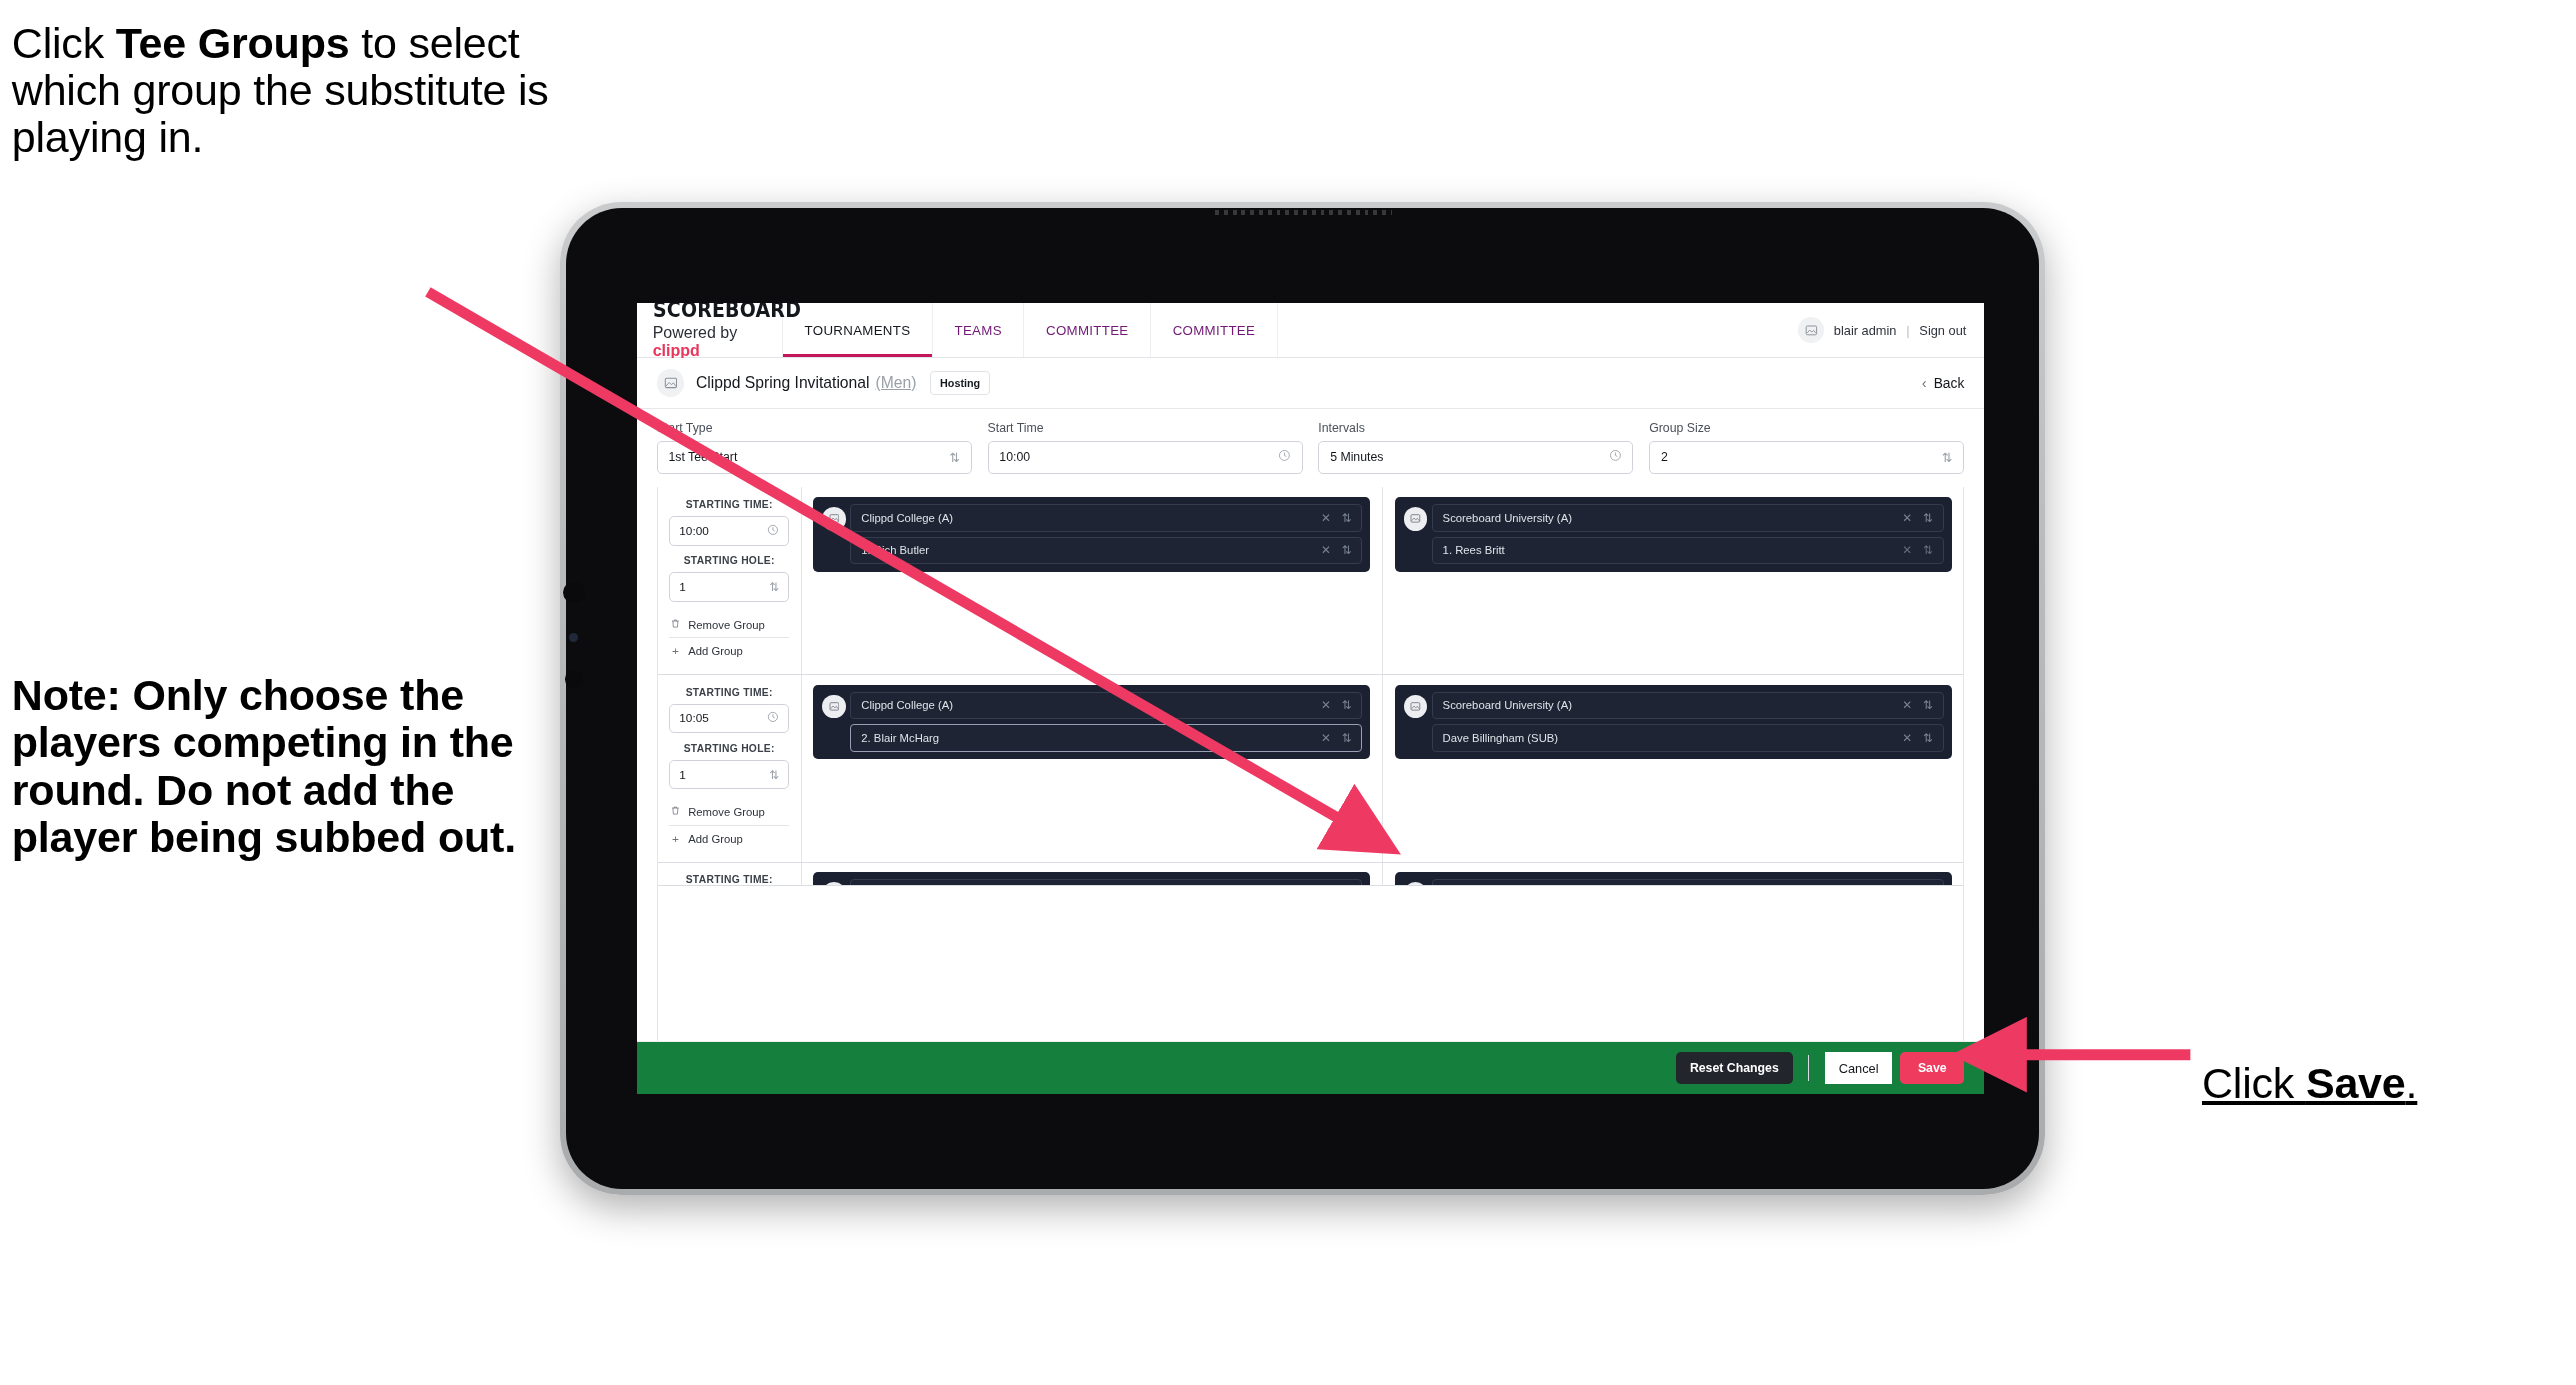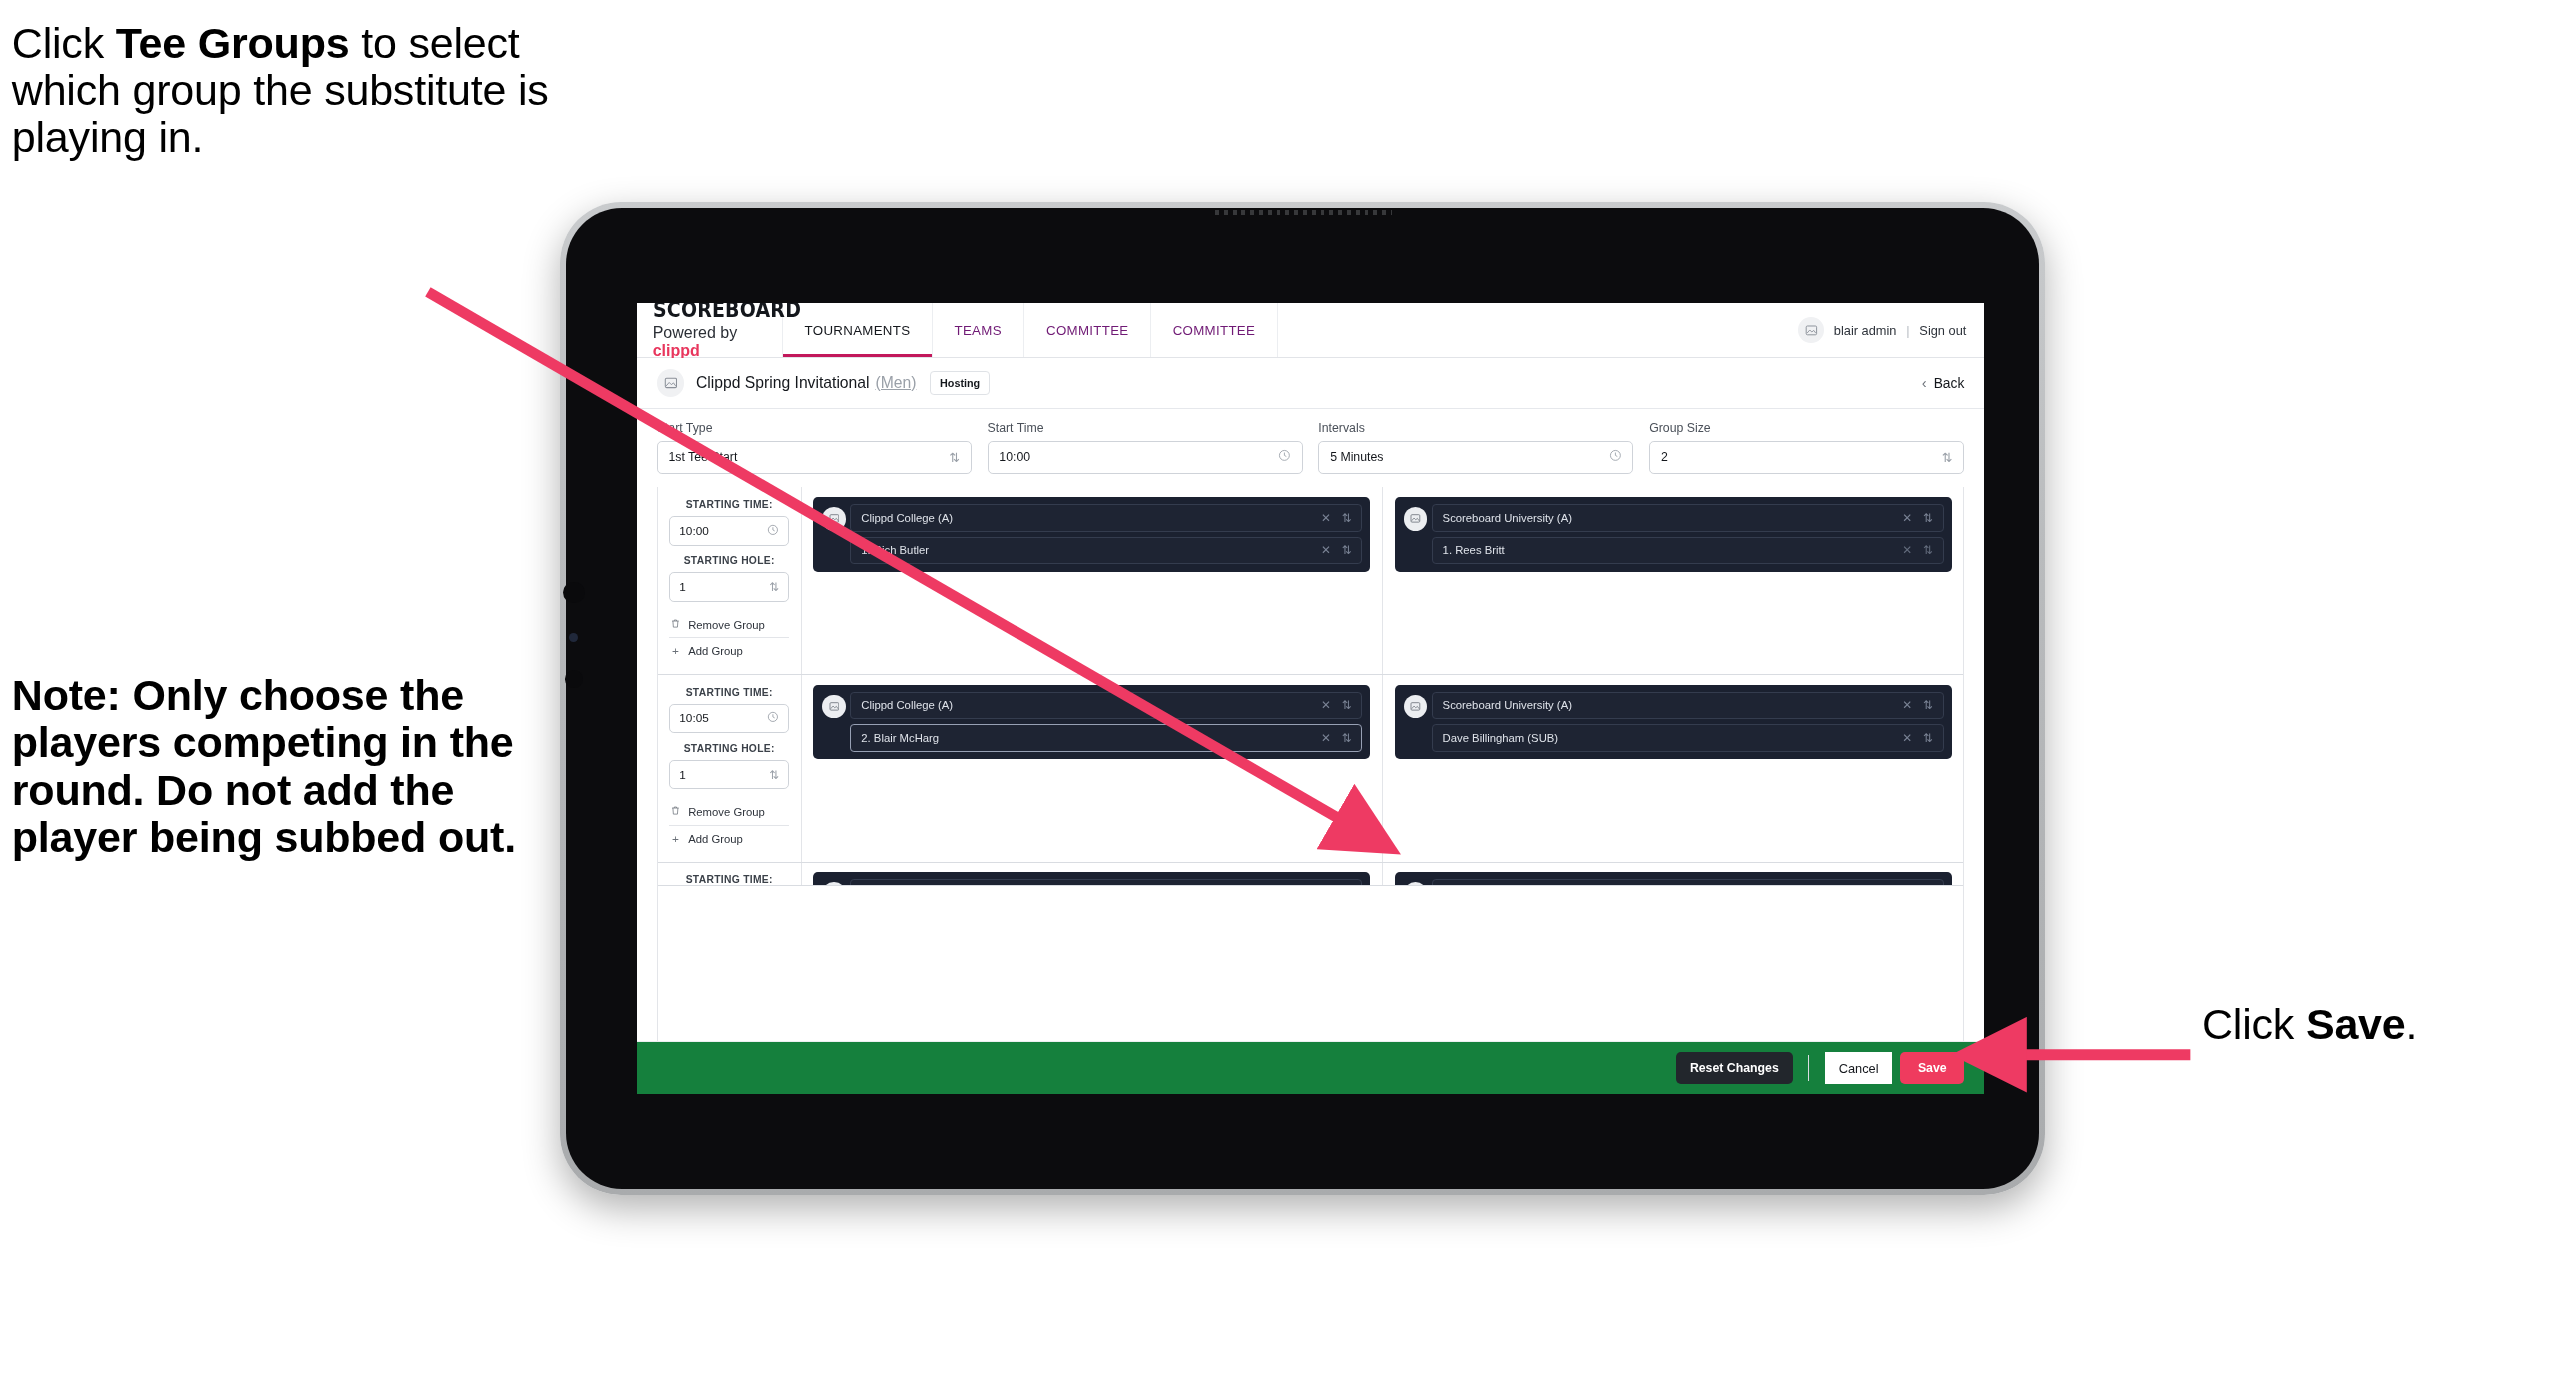--- a/index.html
+++ b/index.html
@@ -15,21 +15,21 @@
   .anno {
     position: absolute;
     color: #000;
     font-size: 43px;
     line-height: 1.10;
     letter-spacing: -0.2px;
   }
   .anno b { font-weight: 700; }
   #anno-tee-groups { left: 11.8px; top: 19.7px; width: 570px; font-weight: 400; }
   #anno-note { left: 11.8px; top: 672px; width: 551px; font-weight: 700; }
-  #anno-save { left: 2202px; top: 1001px; width: 354px; font-weight: 400; }
+  #anno-save { left: 2202px; top: 1060px; width: 354px; font-weight: 400; text-decoration: underline; }
 
   
   .arrow-svg { position:absolute; left:0; top:0; width:2576px; height:1385px; pointer-events:none; }
 
   
   #tablet {
     position: absolute;
     left: 560px; top: 202px;
     width: 1485px; height: 993px;
     border-radius: 61px;

